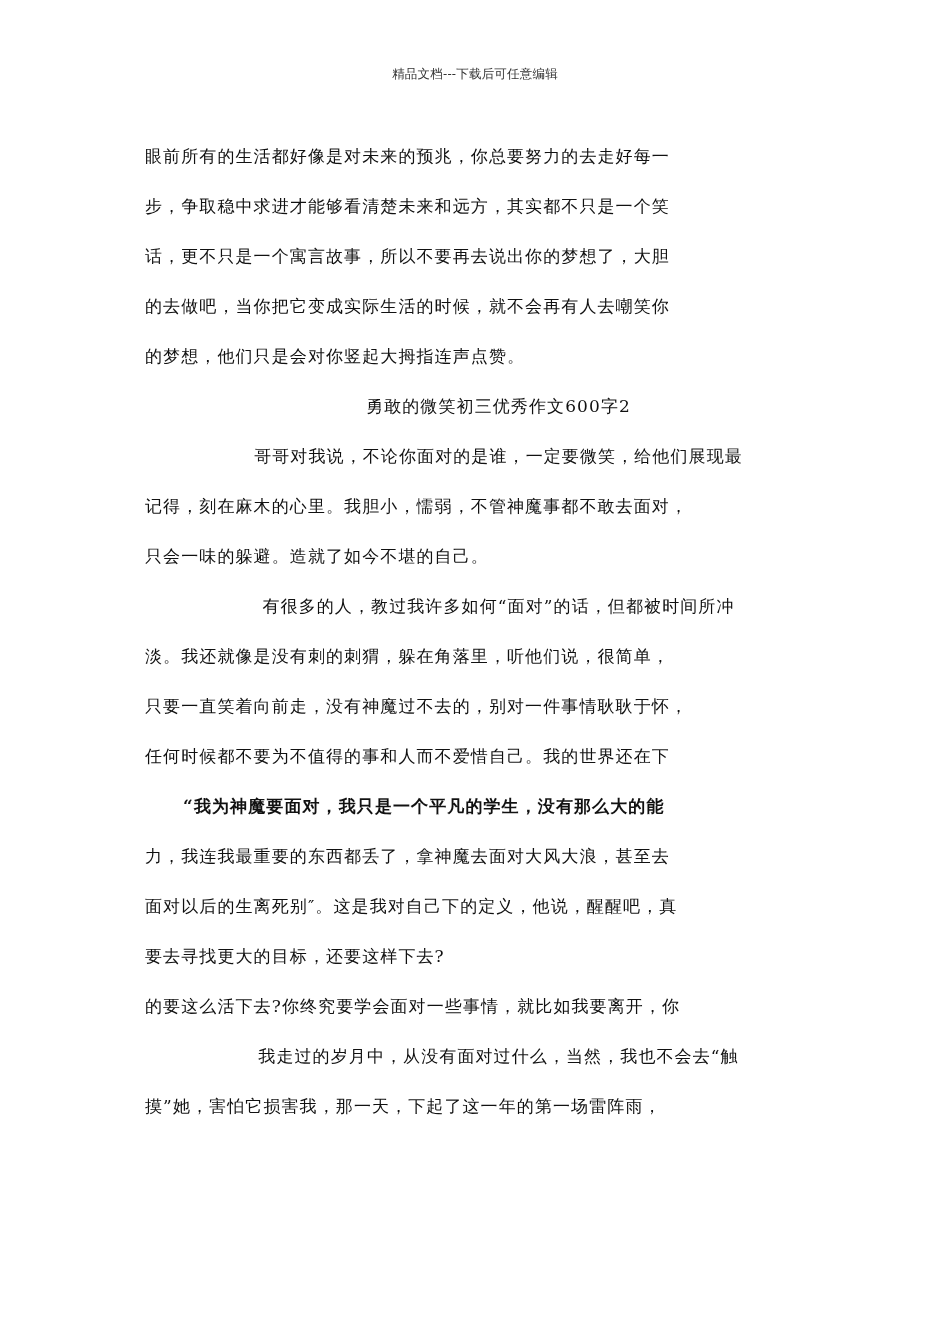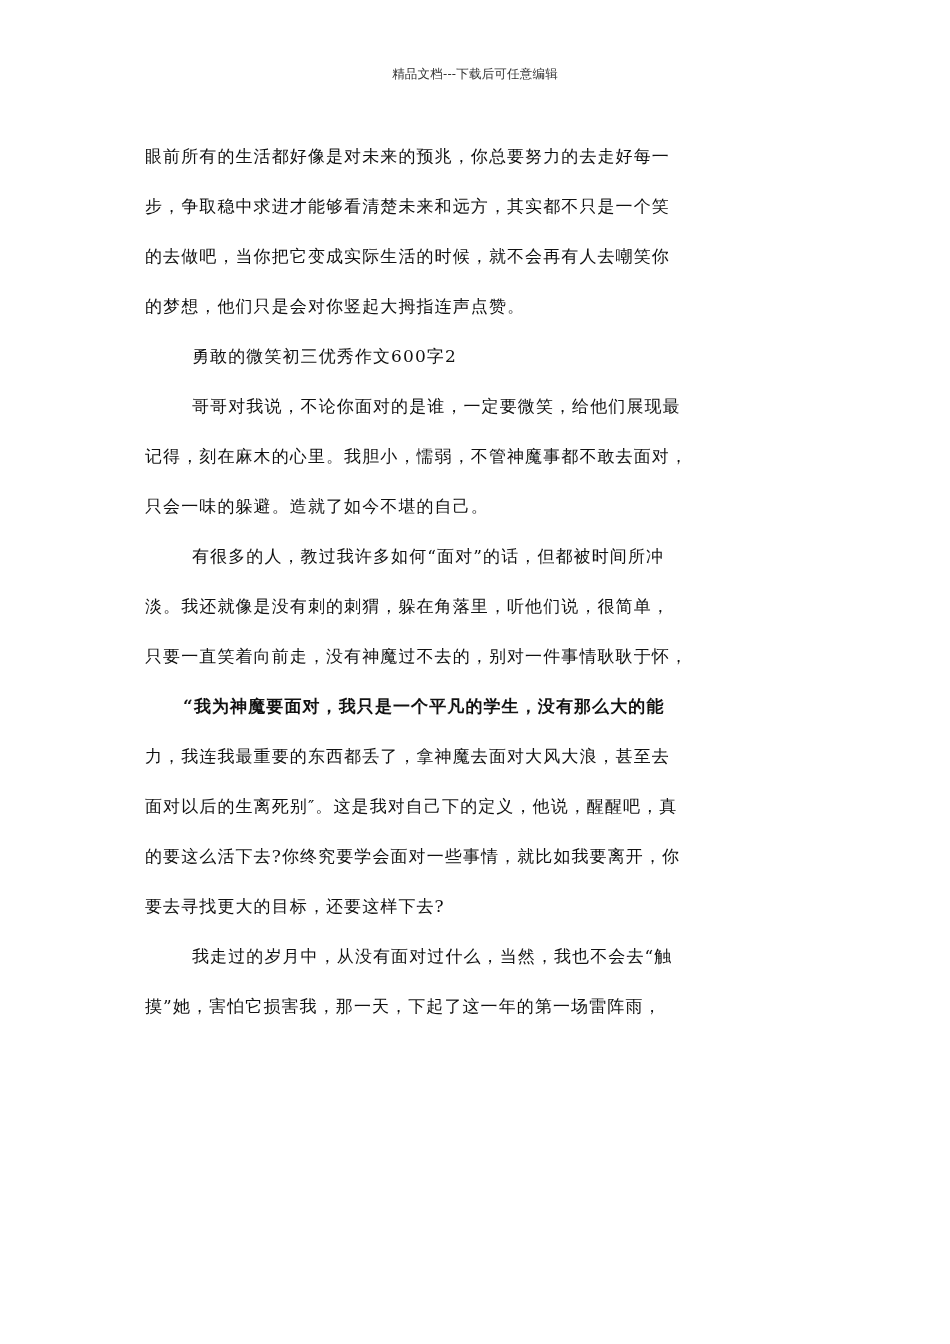--- a/index.html
+++ b/index.html
@@ -33,43 +33,46 @@
     }
     .line {
       height: 50px;
       line-height: 50px;
       font-size: 17px;
       white-space: nowrap;
       letter-spacing: 1.1px;
     }
     .line.indent {
       padding-left: 47px;
+      text-align: center;
     }
     .line.quote-indent {
       padding-left: 38px;
       font-weight: bold;
     }
   </style>
 </head>
 <body>
 
 <div class="page-header">精品文档---下载后可任意编辑</div>
 
 <div class="body-text">
   <div class="line">眼前所有的生活都好像是对未来的预兆，你总要努力的去走好每一</div>
   <div class="line">步，争取稳中求进才能够看清楚未来和远方，其实都不只是一个笑</div>
+  <div class="line">话，更不只是一个寓言故事，所以不要再去说出你的梦想了，大胆</div>
   <div class="line">的去做吧，当你把它变成实际生活的时候，就不会再有人去嘲笑你</div>
   <div class="line">的梦想，他们只是会对你竖起大拇指连声点赞。</div>
   <div class="line indent">勇敢的微笑初三优秀作文600字2</div>
   <div class="line indent">哥哥对我说，不论你面对的是谁，一定要微笑，给他们展现最</div>
   <div class="line">记得，刻在麻木的心里。我胆小，懦弱，不管神魔事都不敢去面对，</div>
   <div class="line">只会一味的躲避。造就了如今不堪的自己。</div>
   <div class="line indent">有很多的人，教过我许多如何“面对”的话，但都被时间所冲</div>
   <div class="line">淡。我还就像是没有刺的刺猬，躲在角落里，听他们说，很简单，</div>
   <div class="line">只要一直笑着向前走，没有神魔过不去的，别对一件事情耿耿于怀，</div>
+  <div class="line">任何时候都不要为不值得的事和人而不爱惜自己。我的世界还在下</div>
   <div class="line quote-indent">“我为神魔要面对，我只是一个平凡的学生，没有那么大的能</div>
   <div class="line">力，我连我最重要的东西都丢了，拿神魔去面对大风大浪，甚至去</div>
   <div class="line">面对以后的生离死别″。这是我对自己下的定义，他说，醒醒吧，真</div>
+  <div class="line">要去寻找更大的目标，还要这样下去?</div>
   <div class="line">的要这么活下去?你终究要学会面对一些事情，就比如我要离开，你</div>
-  <div class="line">要去寻找更大的目标，还要这样下去?</div>
   <div class="line indent">我走过的岁月中，从没有面对过什么，当然，我也不会去“触</div>
   <div class="line">摸”她，害怕它损害我，那一天，下起了这一年的第一场雷阵雨，</div>
 </div>
 
 </body></html>

